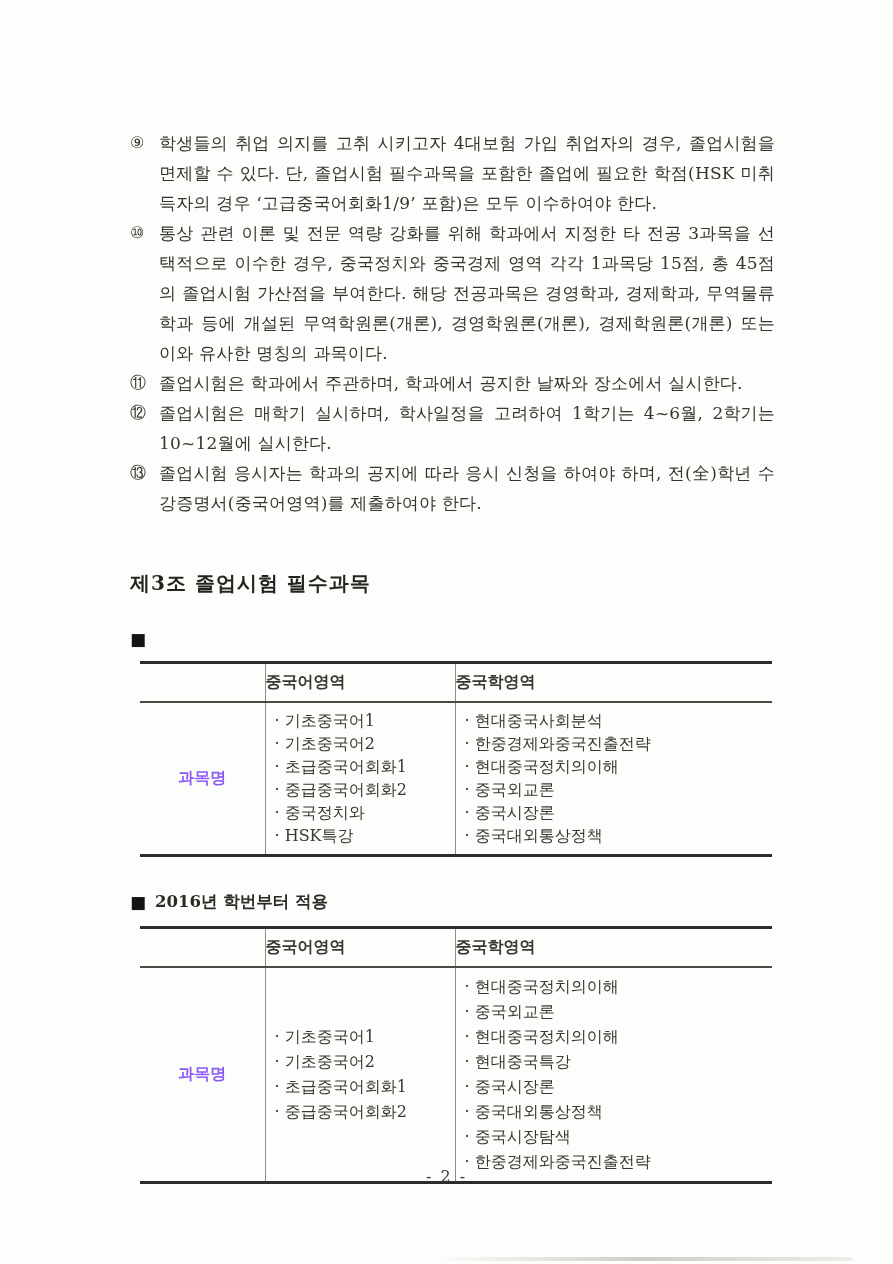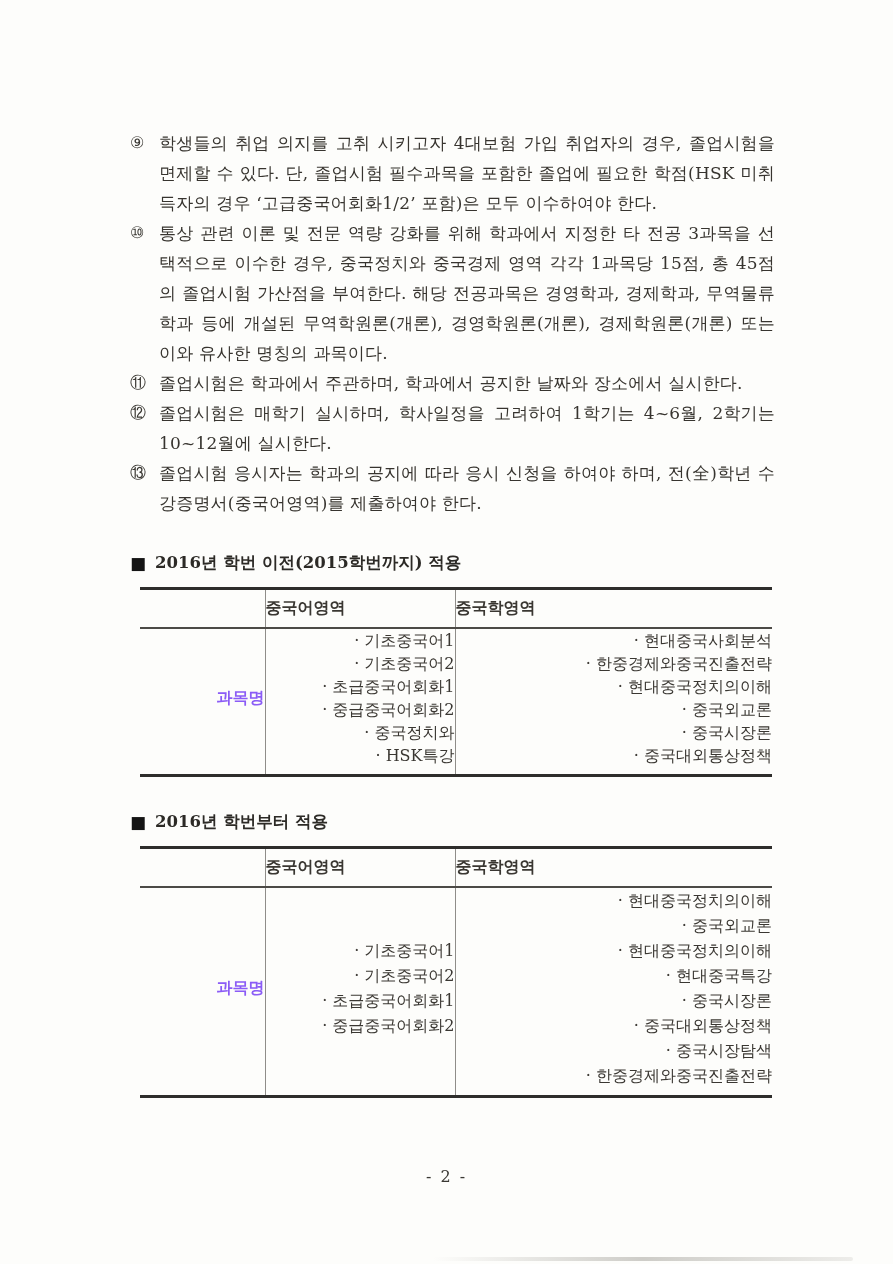--- a/index.html
+++ b/index.html
@@ -27,21 +27,21 @@
   table.ctable {
     border-collapse:collapse; table-layout:fixed;
     margin:13px 0 0 10px; width:632px;
     border-top:3px solid #2e2d2b; border-bottom:3px solid #2e2d2b;
     font-size:16px; color:#3a3732;
   }
   .ctable th {
     font-weight:bold; height:37px; text-align:left;
     border-bottom:2px solid #4c4a46; padding:0;
   }
-  .ctable td { vertical-align:middle; padding:0 0 7px 0;text-align:right; }
+  .ctable td { vertical-align:middle; padding:6px 0 7px 0; }
   .vline { border-left:1px solid #8f8d89; }
   .rowhead { text-align:center; font-weight:bold; color:#8b5cf6; }
   .cline { line-height:23px; padding-left:9px; white-space:nowrap; }
   .t2 .cline { line-height:25px; }
 
   
   .pageno {
     position:absolute; bottom:78px; left:0; width:100%;
     text-align:center; font-size:16px; letter-spacing:2px; color:#3a3833;
   }
@@ -53,43 +53,43 @@
     border-radius:2px;
   }
 </style>
 </head>
 <body>
 
 <div class="content">
 
   <div class="pitem">
     <span class="pmark">⑨</span>
-    <div class="ptext">학생들의 취업 의지를 고취 시키고자 4대보험 가입 취업자의 경우, 졸업시험을 면제할 수 있다. 단, 졸업시험 필수과목을 포함한 졸업에 필요한 학점(HSK 미취득자의 경우 ‘고급중국어회화1/2’ 포함)은 모두 이수하여야 한다.</div>
+    <div class="ptext">학생들의 취업 의지를 고취 시키고자 4대보험 가입 취업자의 경우, 졸업시험을 면제할 수 있다. 단, 졸업시험 필수과목을 포함한 졸업에 필요한 학점(HSK 미취득자의 경우 ‘고급중국어회화1/9’ 포함)은 모두 이수하여야 한다.</div>
   </div>
   <div class="pitem">
     <span class="pmark">⑩</span>
     <div class="ptext">통상 관련 이론 및 전문 역량 강화를 위해 학과에서 지정한 타 전공 3과목을 선택적으로 이수한 경우, 중국정치와 중국경제 영역 각각 1과목당 15점, 총 45점의 졸업시험 가산점을 부여한다. 해당 전공과목은 경영학과, 경제학과, 무역물류학과 등에 개설된 무역학원론(개론), 경영학원론(개론), 경제학원론(개론) 또는 이와 유사한 명칭의 과목이다.</div>
   </div>
   <div class="pitem">
     <span class="pmark">⑪</span>
     <div class="ptext">졸업시험은 학과에서 주관하며, 학과에서 공지한 날짜와 장소에서 실시한다.</div>
   </div>
   <div class="pitem">
     <span class="pmark">⑫</span>
     <div class="ptext">졸업시험은 매학기 실시하며, 학사일정을 고려하여 1학기는 4~6월, 2학기는 10~12월에 실시한다.</div>
   </div>
   <div class="pitem">
     <span class="pmark">⑬</span>
     <div class="ptext">졸업시험 응시자는 학과의 공지에 따라 응시 신청을 하여야 하며, 전(全)학년 수강증명서(중국어영역)를 제출하여야 한다.</div>
   </div>
 
+  <div class="heading">제3조 졸업시험 필수과목</div>
 
   <div class="cap">
     <span class="sq">■</span>
-    <span>2016년 학번 이전(2015학번까지) 적용</span>
   </div>
 
   <table class="ctable t1">
     <colgroup>
         <col style="width:125px">
         <col style="width:190px">
         <col style="width:317px">
       </colgroup>
     <tbody>
         <tr>

